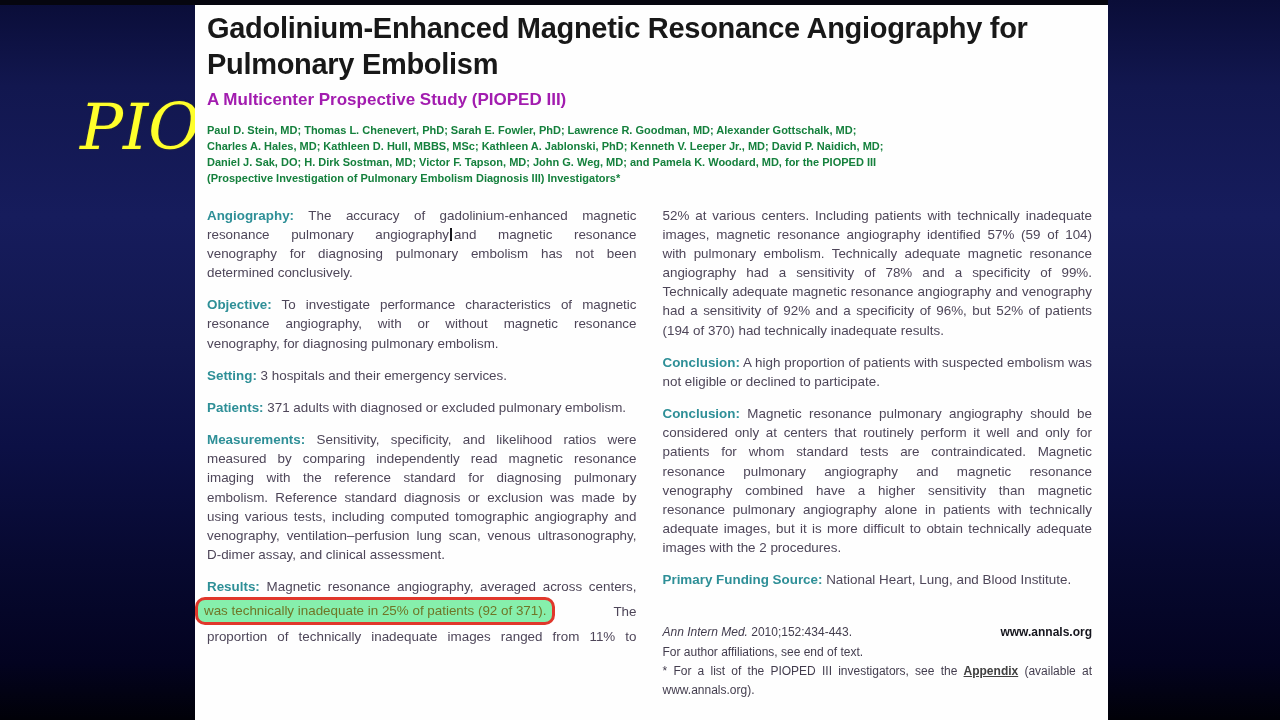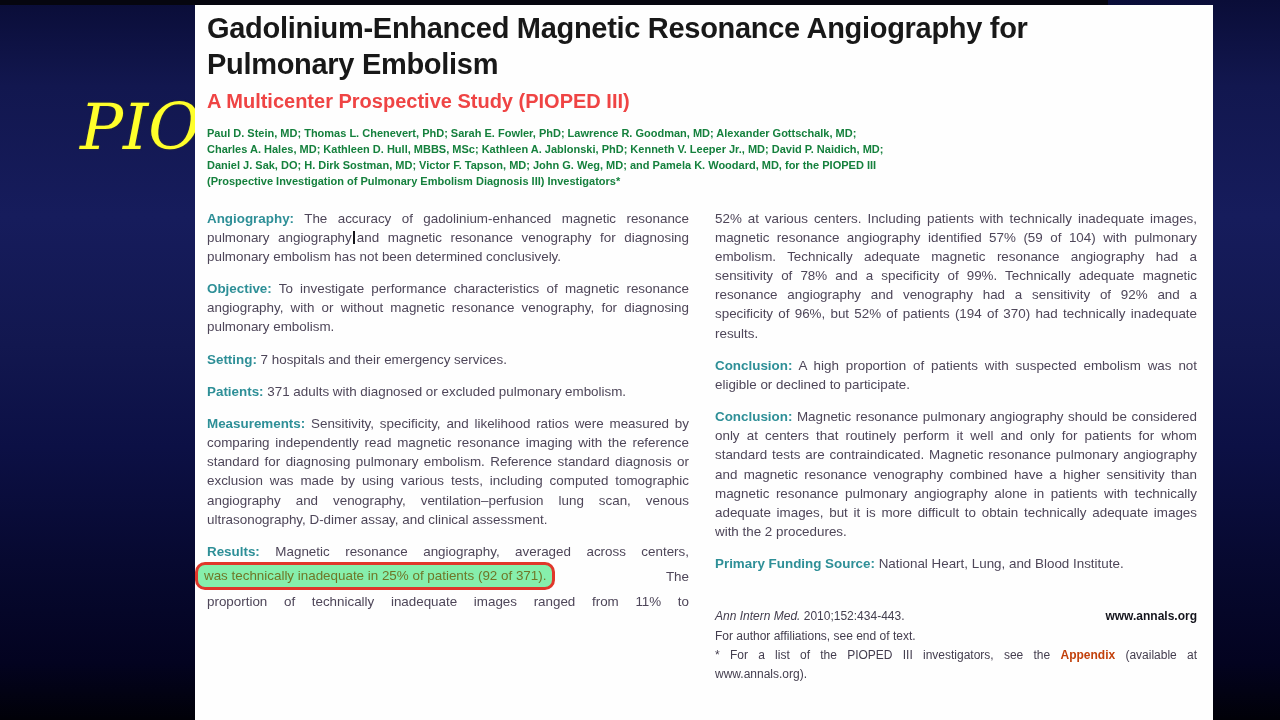--- a/index.html
+++ b/index.html
@@ -11,45 +11,45 @@
       #0c1045 62%, #070930 78%, #030320 92%, #010108 100%);
   }
   .slide-top-bar{position:absolute;left:0;top:0;width:1108px;height:5px;background:#06060f;z-index:3;}
   .bg-title{
     position:absolute;left:80px;top:92px;z-index:1;
     font-family:"DejaVu Serif","Liberation Serif",serif;
     font-style:italic;font-size:64px;line-height:1.1;color:#ffff2b;
     text-shadow:0 0 2px rgba(120,120,0,.4);white-space:nowrap;
   }
   .paper{
-    position:absolute;left:195px;top:5px;width:1018px;height:715px;z-index:2;
+    position:absolute;left:195px;top:5px;width:913px;height:715px;z-index:2;
     background:#fefefe;box-sizing:border-box;padding:6px 16px 0 12px;overflow:hidden;
     color:#1c1c1c;
   }
   .paper-title{font-size:29px;font-weight:bold;line-height:1.24;letter-spacing:-0.3px;color:#181818;}
-  .paper-subtitle{font-size:20px;font-weight:bold;margin-top:7px;color:#ef4444;}
+  .paper-subtitle{font-size:17px;font-weight:bold;margin-top:7px;color:#a21caf;}
   .authors{margin-top:13px;font-size:11px;font-weight:bold;line-height:1.45;color:#15803d;}
   .cols{display:flex;gap:26px;margin-top:19px;}
   .col{flex:1;font-size:13.4px;line-height:1.43;color:#4e4659;text-align:justify;}
   .col p{margin:0 0 13px 0;}
   .sec-label{color:#2e8f97;font-weight:bold;}
   .caret{display:inline-block;width:2px;height:13px;background:#15151a;vertical-align:-2px;margin:0 2px 0 1px;}
   .jline{text-align:justify;-moz-text-align-last:justify;text-align-last:justify;}
   .res-line2{display:flex;justify-content:space-between;align-items:center;margin:1px 0 2px 0;}
   .hlbox{
     display:inline-block;border:3px solid #e0372b;border-radius:10px;
     background:#86efac;color:#6f7627;padding:1px 6px 2px 6px;margin-left:-12px;
     white-space:nowrap;
   }
   .after-hl{color:#4e4659;}
   .citation{margin-top:34px;font-size:12px;line-height:1.6;color:#433d4e;}
   .cite-row{display:flex;justify-content:space-between;align-items:flex-end;}
   .cite-journal{font-style:italic;}
   .cite-site{font-weight:bold;color:#15151d;}
-  .cite-bold{font-weight:bold;color:#c2410c;}
+  .cite-bold{font-weight:bold;color:#404040;text-decoration:underline;}
 </style>
 </head>
 <body>
 
 <div class="slide">
   <div class="slide-top-bar"></div>
 
   <div class="bg-title">PIOP</div>
 
   <div class="paper">
@@ -73,21 +73,21 @@
       <div class="col">
 
         <p><span class="sec-label">Angiography:</span>
           <span>The accuracy of gadolinium-enhanced magnetic resonance pulmonary angiography</span><span class="caret"></span><span>and magnetic resonance venography for diagnosing pulmonary embolism has not been determined conclusively.</span></p>
 
         <p><span class="sec-label">Objective:</span>
           <span>To investigate performance characteristics of magnetic resonance angiography, with or without magnetic resonance venography, for diagnosing pulmonary embolism.</span></p>
 
 
         <p><span class="sec-label">Setting:</span>
-          <span>7 hospitals and their emergency services.</span></p>
+          <span>3 hospitals and their emergency services.</span></p>
 
         <p><span class="sec-label">Patients:</span>
           <span>371 adults with diagnosed or excluded pulmonary embolism.</span></p>
 
         <p><span class="sec-label">Measurements:</span>
           <span>Sensitivity, specificity, and likelihood ratios were measured by comparing independently read magnetic resonance imaging with the reference standard for diagnosing pulmonary embolism. Reference standard diagnosis or exclusion was made by using various tests, including computed tomographic angiography and venography, ventilation–perfusion lung scan, venous ultrasonography, D-dimer assay, and clinical assessment.</span></p>
 
         <div>
           <div class="jline"><span class="sec-label">Results:</span>
             <span>Magnetic resonance angiography, averaged across centers,</span></div>

